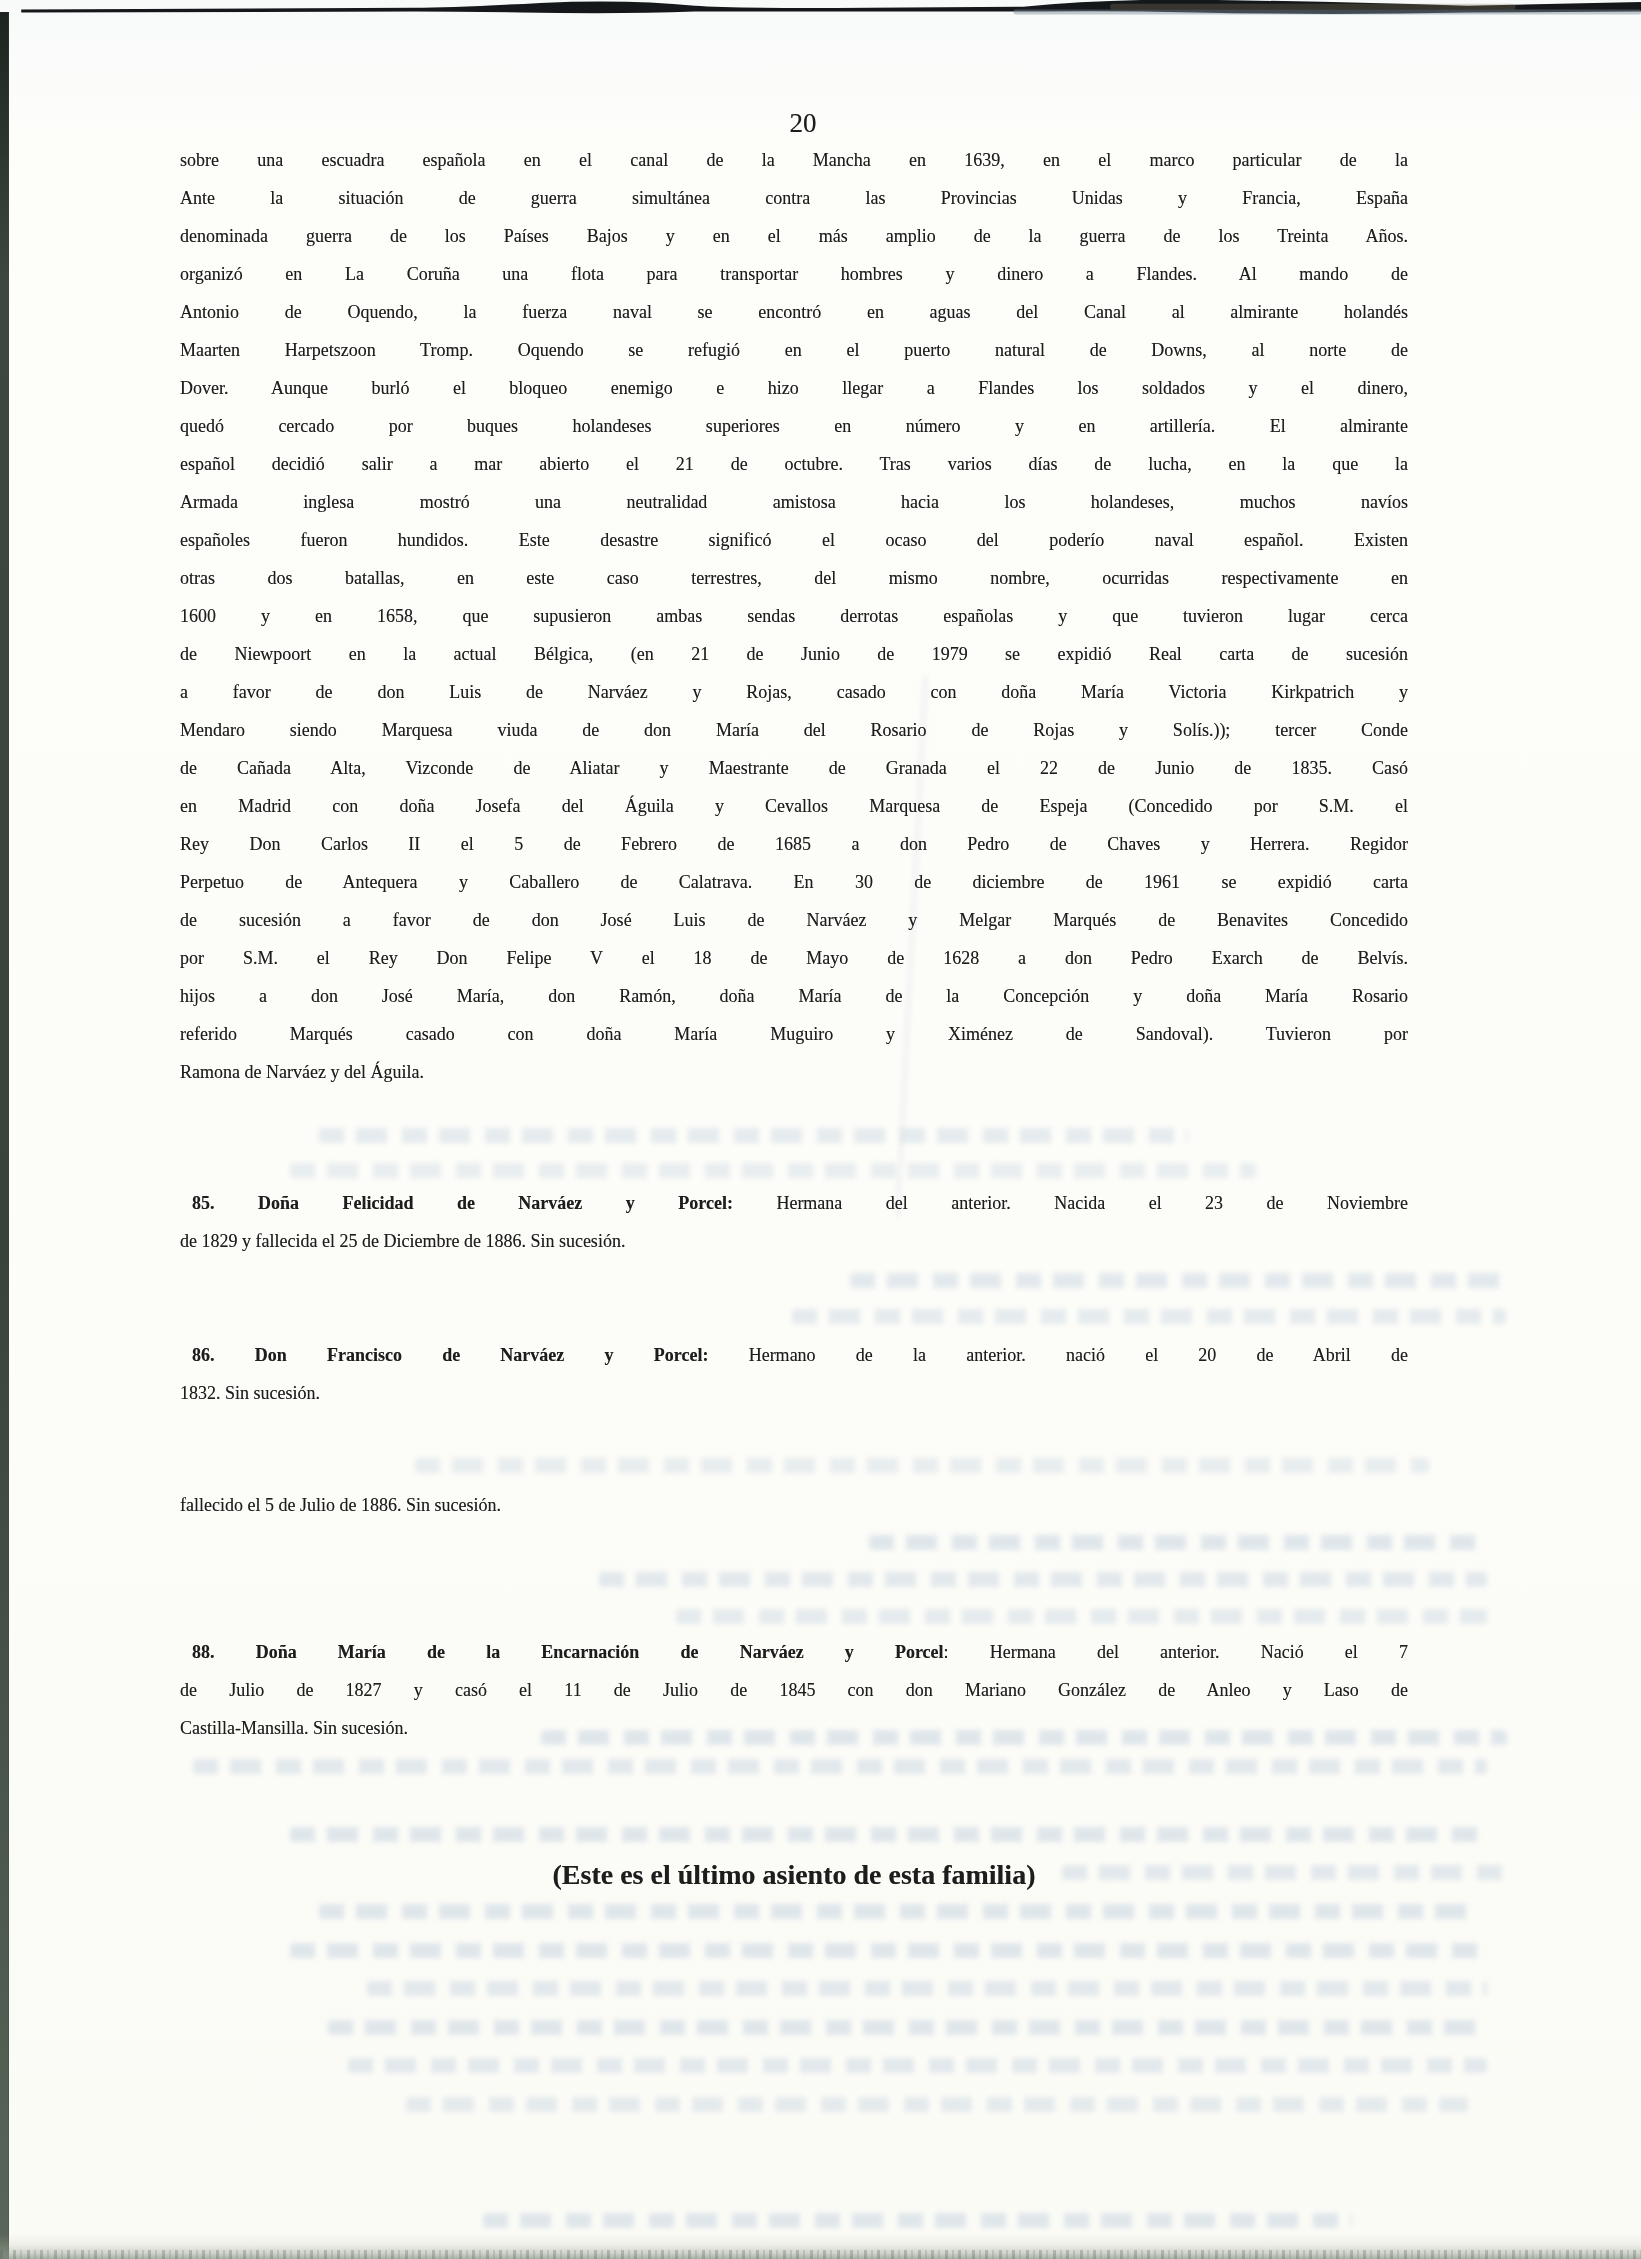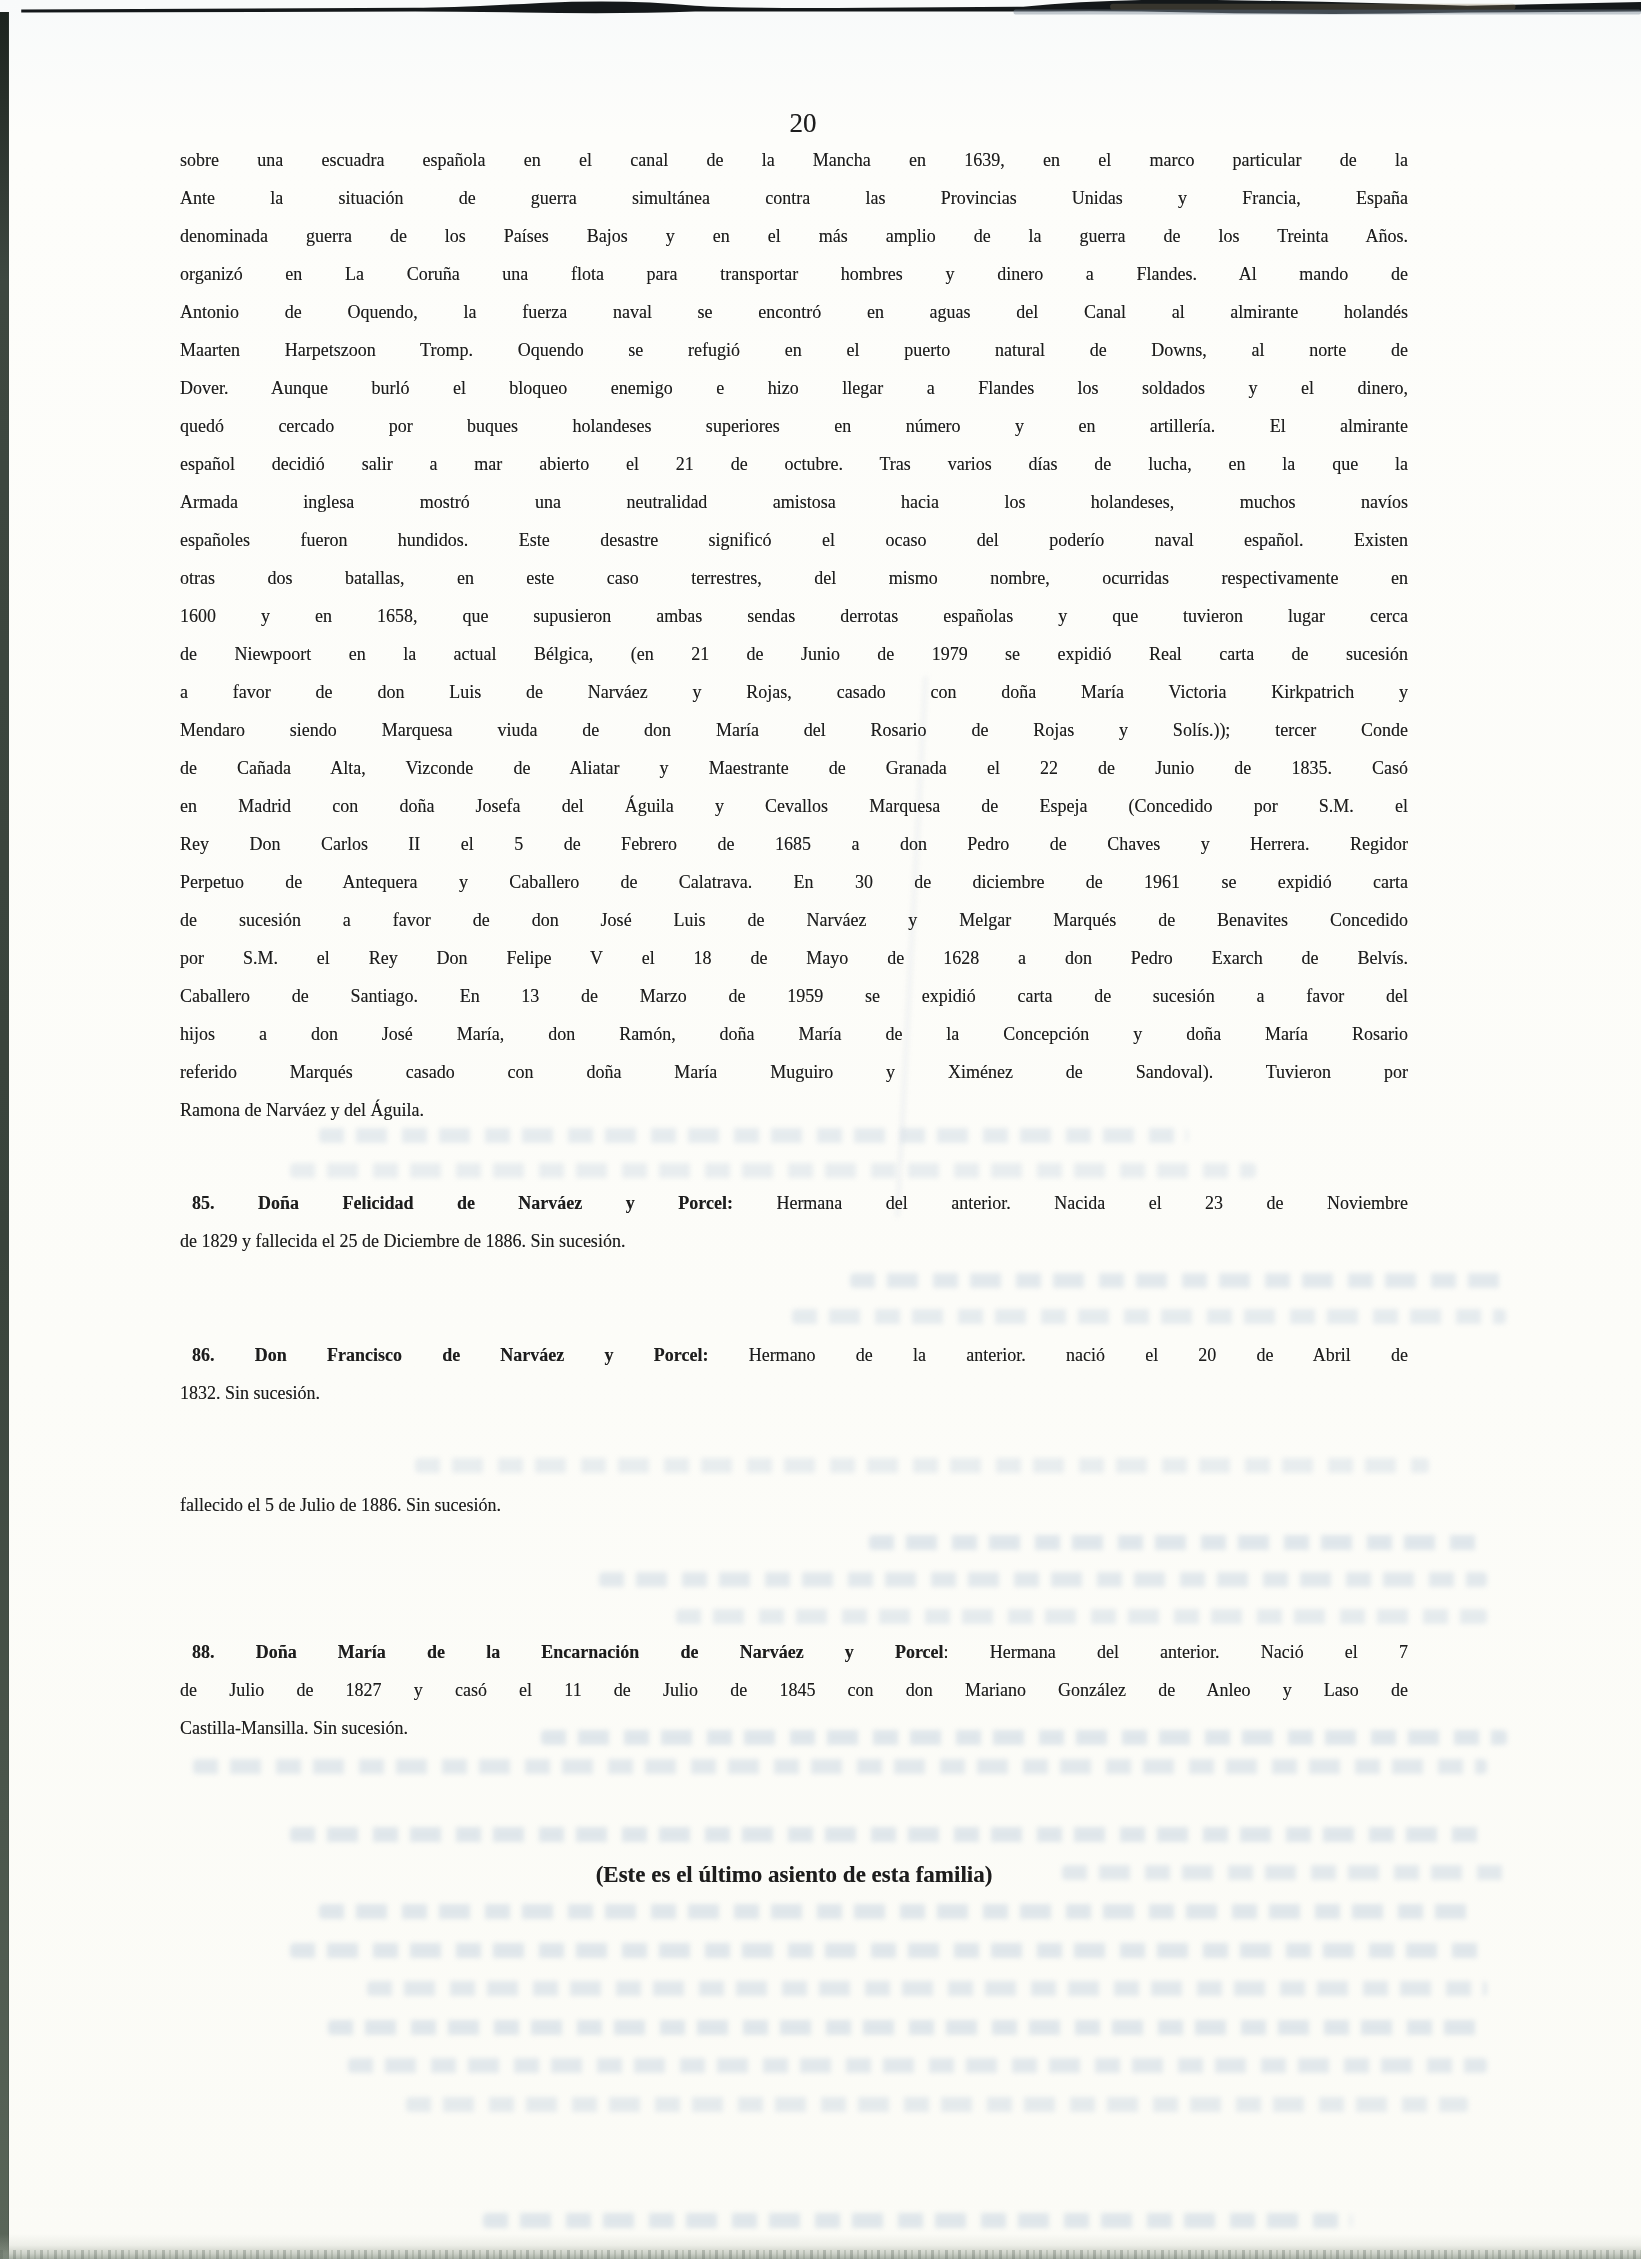--- a/index.html
+++ b/index.html
@@ -61,21 +61,21 @@
     text-shadow: 0 0 0.5px rgba(10,10,10,0.45);
   }
   #main-paragraph { top: 141px; }
   #entry-85 { top: 1184px; }
   #entry-86 { top: 1336px; }
   #entry-87 { top: 1486px; }
   #entry-88 { top: 1633px; }
   #closing-note {
     position: absolute; left: 180px; top: 1856px; width: 1228px;
     text-align: center; font-weight: bold;
-    font-size: 23px; line-height: 38px;
+    font-size: 28px; line-height: 38px;
     text-shadow: 0 0 0.5px rgba(10,10,10,0.45);
   }
 </style>
 </head>
 <body>
 
 <div class="page">
 
   <svg class="top-bar" viewBox="0 0 1700 24" preserveAspectRatio="none" aria-hidden="true">
     <path d="M22 10 L430 8 Q470 8 560 3 Q650 -1 720 6 Q760 9 900 8 L1060 7
@@ -130,21 +130,20 @@
       <div class="line">1600 y en 1658, que supusieron ambas sendas derrotas españolas y que tuvieron lugar cerca</div>
       <div class="line">de Niewpoort en la actual Bélgica, (en 21 de Junio de 1979 se expidió Real carta de sucesión</div>
       <div class="line">a favor de don Luis de Narváez y Rojas, casado con doña María Victoria Kirkpatrich y</div>
       <div class="line">Mendaro siendo Marquesa viuda de don María del Rosario de Rojas y Solís.)); tercer Conde</div>
       <div class="line">de Cañada Alta, Vizconde de Aliatar y Maestrante de Granada el 22 de Junio de 1835. Casó</div>
       <div class="line">en Madrid con doña Josefa del Águila y Cevallos Marquesa de Espeja (Concedido por S.M. el</div>
       <div class="line">Rey Don Carlos II el 5 de Febrero de 1685 a don Pedro de Chaves y Herrera. Regidor</div>
       <div class="line">Perpetuo de Antequera y Caballero de Calatrava. En 30 de diciembre de 1961 se expidió carta</div>
       <div class="line">de sucesión a favor de don José Luis de Narváez y Melgar Marqués de Benavites Concedido</div>
       <div class="line">por S.M. el Rey Don Felipe V el 18 de Mayo de 1628 a don Pedro Exarch de Belvís.</div>
-      <div class="line">Caballero de Santiago. En 13 de Marzo de 1959 se expidió carta de sucesión a favor del</div>
       <div class="line">hijos a don José María, don Ramón, doña María de la Concepción y doña María Rosario</div>
       <div class="line">referido Marqués casado con doña María Muguiro y Ximénez de Sandoval). Tuvieron por</div>
       <div class="line last">Ramona de Narváez y del Águila.</div>
     </div>
 
   <div id="entry-85" class="textblock">
       <div class="line"><b>85. Doña Felicidad de Narváez y Porcel:</b> Hermana del anterior. Nacida el 23 de Noviembre</div>
       <div class="line last">de 1829 y fallecida el 25 de Diciembre de 1886. Sin sucesión.</div>
     </div>
   <div id="entry-86" class="textblock">

